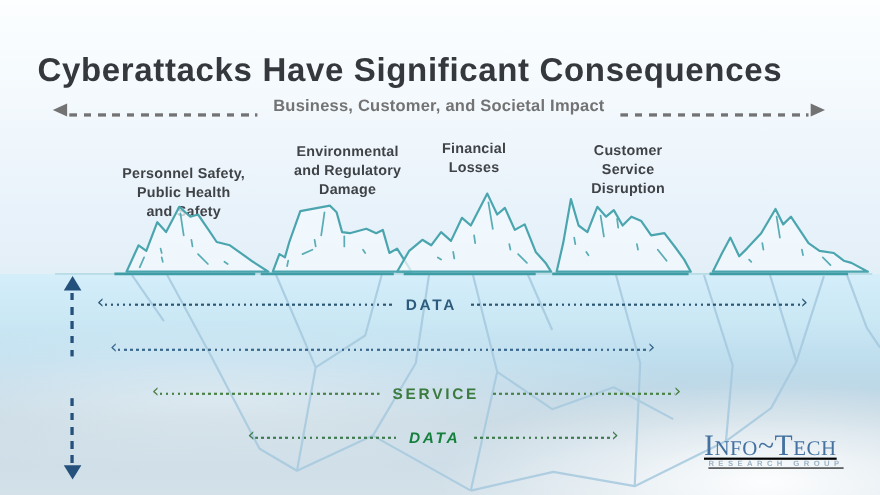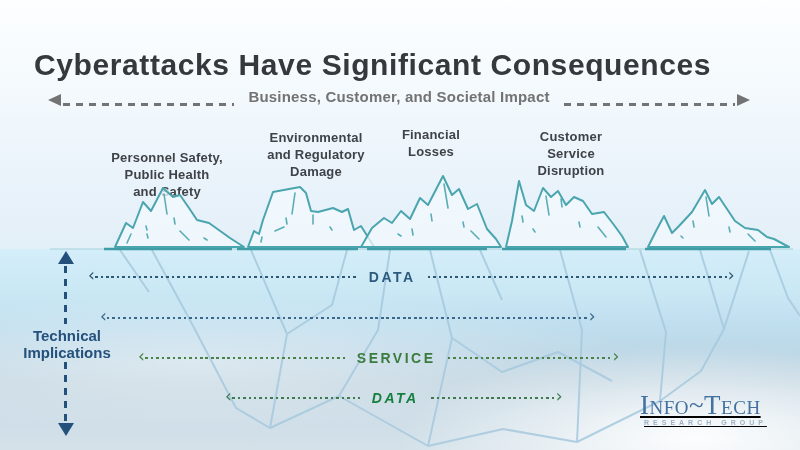--- a/index.html
+++ b/index.html
@@ -194,22 +194,20 @@
   <div class="layer-row" style="top: 389px; left: 225px; color: rgb(62, 122, 78);">
     <span class="chev">‹</span>
     <span class="dotline" style="width:128px;"></span>
     <span class="layer-label" style="color: #15803d; font-style: italic;">DATA</span>
     <span class="dotline" style="width:125px;"></span>
     <span class="chev">›</span>
   </div>
 
   <div class="tech-tri-up"></div>
   <div class="tech-dash td1"></div>
-  <div class="tech-label">Technical
-Implications</div>
   <div class="tech-dash td2"></div>
   <div class="tech-tri-down"></div>
 
   <div class="logo">
     <div class="logo-name">Info~Tech</div>
     <div class="logo-sub">RESEARCH GROUP</div>
   </div>
 </div>
 
 </body></html>

